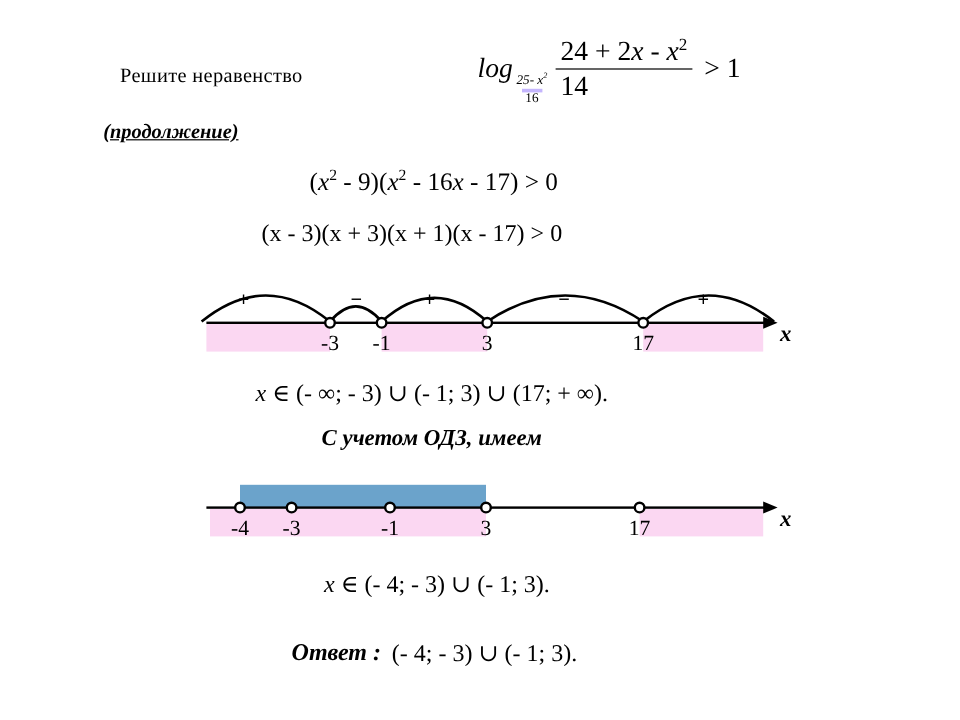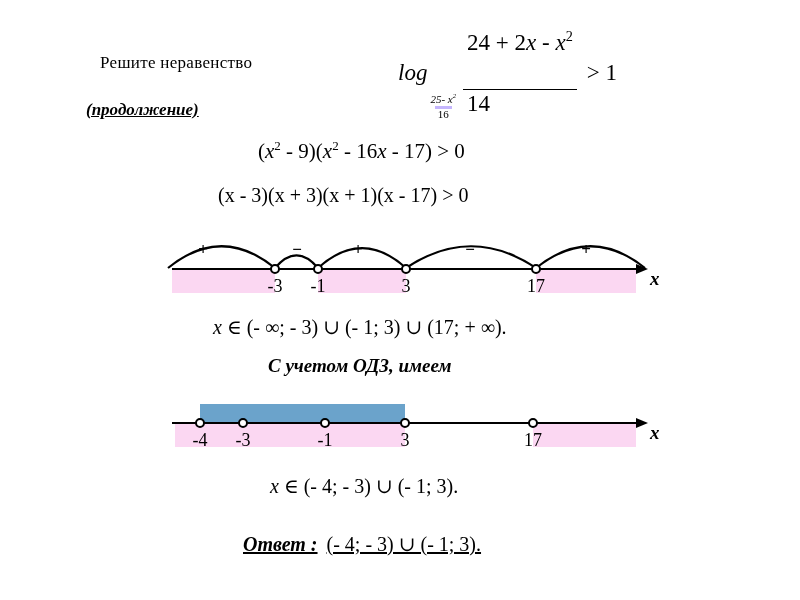--- a/index.html
+++ b/index.html
@@ -62,21 +62,20 @@
     border-top: 3px solid #c4b5fd;
     padding: 0 3px;
     font-style: normal;
   }
   .bigfrac {
     display: inline-flex;
     flex-direction: column;
     align-items: center;
     margin: 0 6px 0 5px;
     line-height: 1.12;
-    gap: 32px;
   }
   .bigfrac .num {
     font-size: 23px;
     padding: 0 4px 1px 4px;
   }
   .bigfrac .den {
     border-top: 1.6px solid #000;
     font-size: 23px;
     padding: 1px 4px 0 4px;
     width: 100%;
@@ -100,21 +99,20 @@
     font-size: 19px;
     font-style: italic;
     font-weight: bold;
     white-space: nowrap;
   }
   #answer-row {
     left: 243px; top: 532px;
     display: flex;
     align-items: center;
     white-space: nowrap;
-    text-decoration: underline;
   }
   #answer-label {
     font-size: 20px;
     font-style: italic;
     font-weight: bold;
     margin-right: 9px;
   }
   #answer-value { font-size: 20px; }
 
   .it { font-style: italic; }

